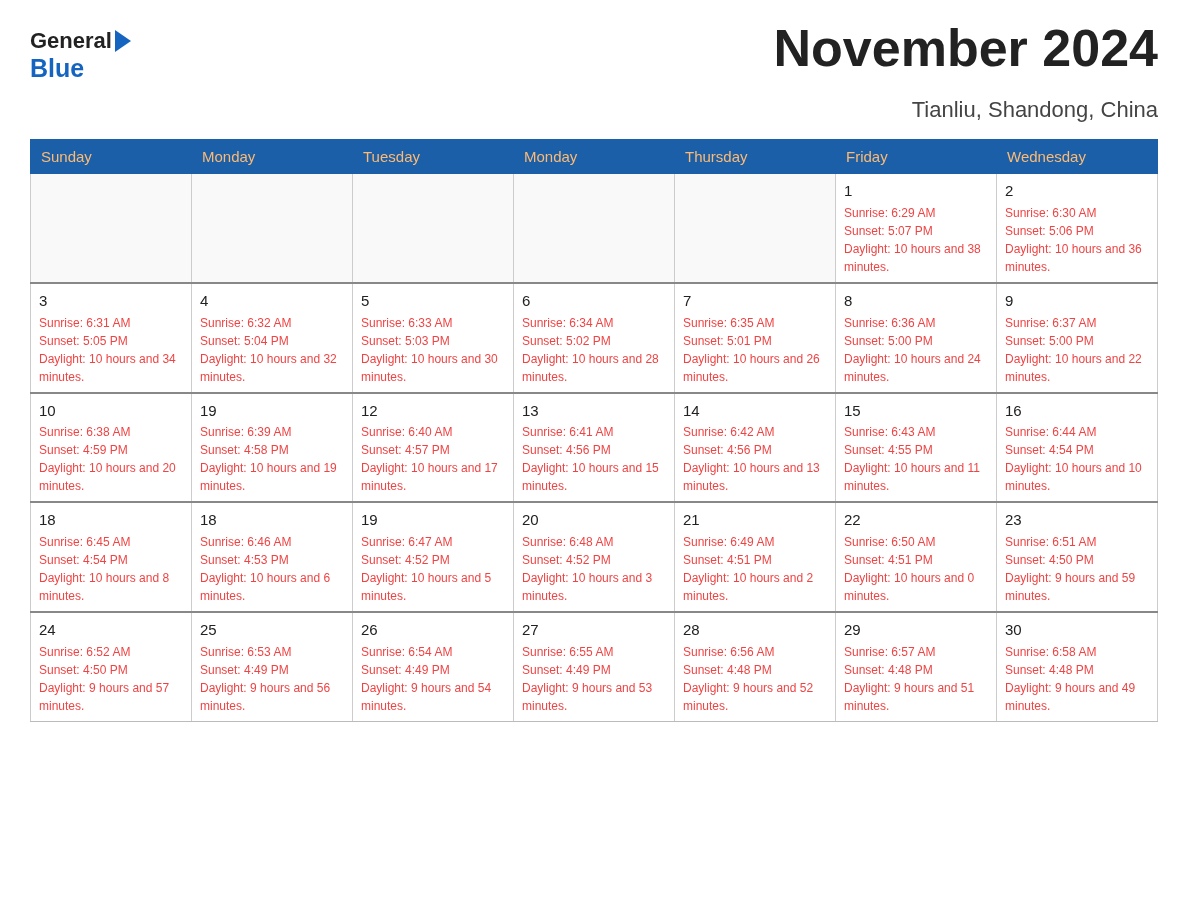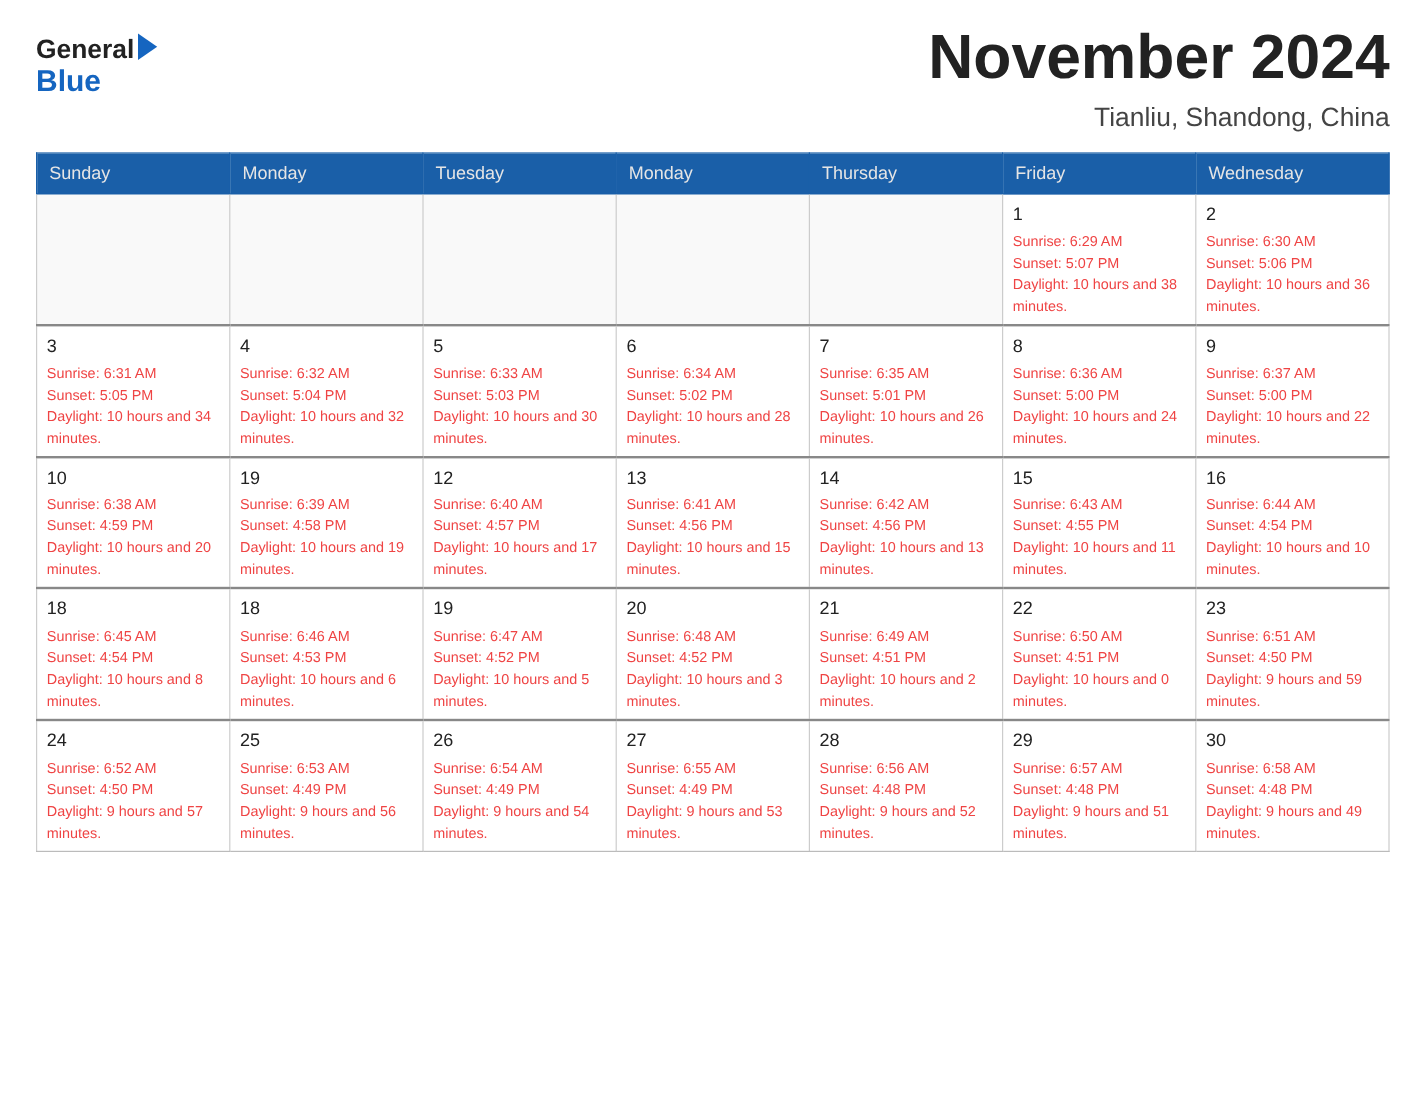--- a/index.html
+++ b/index.html
@@ -33,21 +33,21 @@
       font-weight: bold;
       color: #1565c0;
     }
     .logo-shape {
       display: flex;
       flex-direction: column;
       align-items: flex-start;
     }
     .logo-row1 {
       display: flex;
-      align-items: flex-start;
+      align-items: center;
     }
     .logo-arrow {
       display: inline-block;
       width: 0;
       height: 0;
       border-top: 11px solid transparent;
       border-bottom: 11px solid transparent;
       border-left: 16px solid #1565c0;
       margin-left: 3px;
     }
@@ -56,30 +56,30 @@
     }
     .month-title {
       font-size: 52px;
       font-weight: bold;
       color: #222;
       line-height: 1.1;
     }
     .subtitle {
       font-size: 22px;
       color: #444;
-      margin-top: 8px;
+      margin-top: 20px;
     }
     .calendar-table {
       width: 100%;
       border-collapse: collapse;
       border: 1px solid #bbb;
     }
     .calendar-table th {
       background-color: #1a5fa8;
-      color: #e5e5e5;
+      color: #fdba74;
       font-size: 15px;
       font-weight: normal;
       padding: 8px 10px;
       text-align: left;
       border: 1px solid #1a5fa8;
     }
     .calendar-table td {
       vertical-align: top;
       padding: 6px 8px;
       border: 1px solid #ccc;

